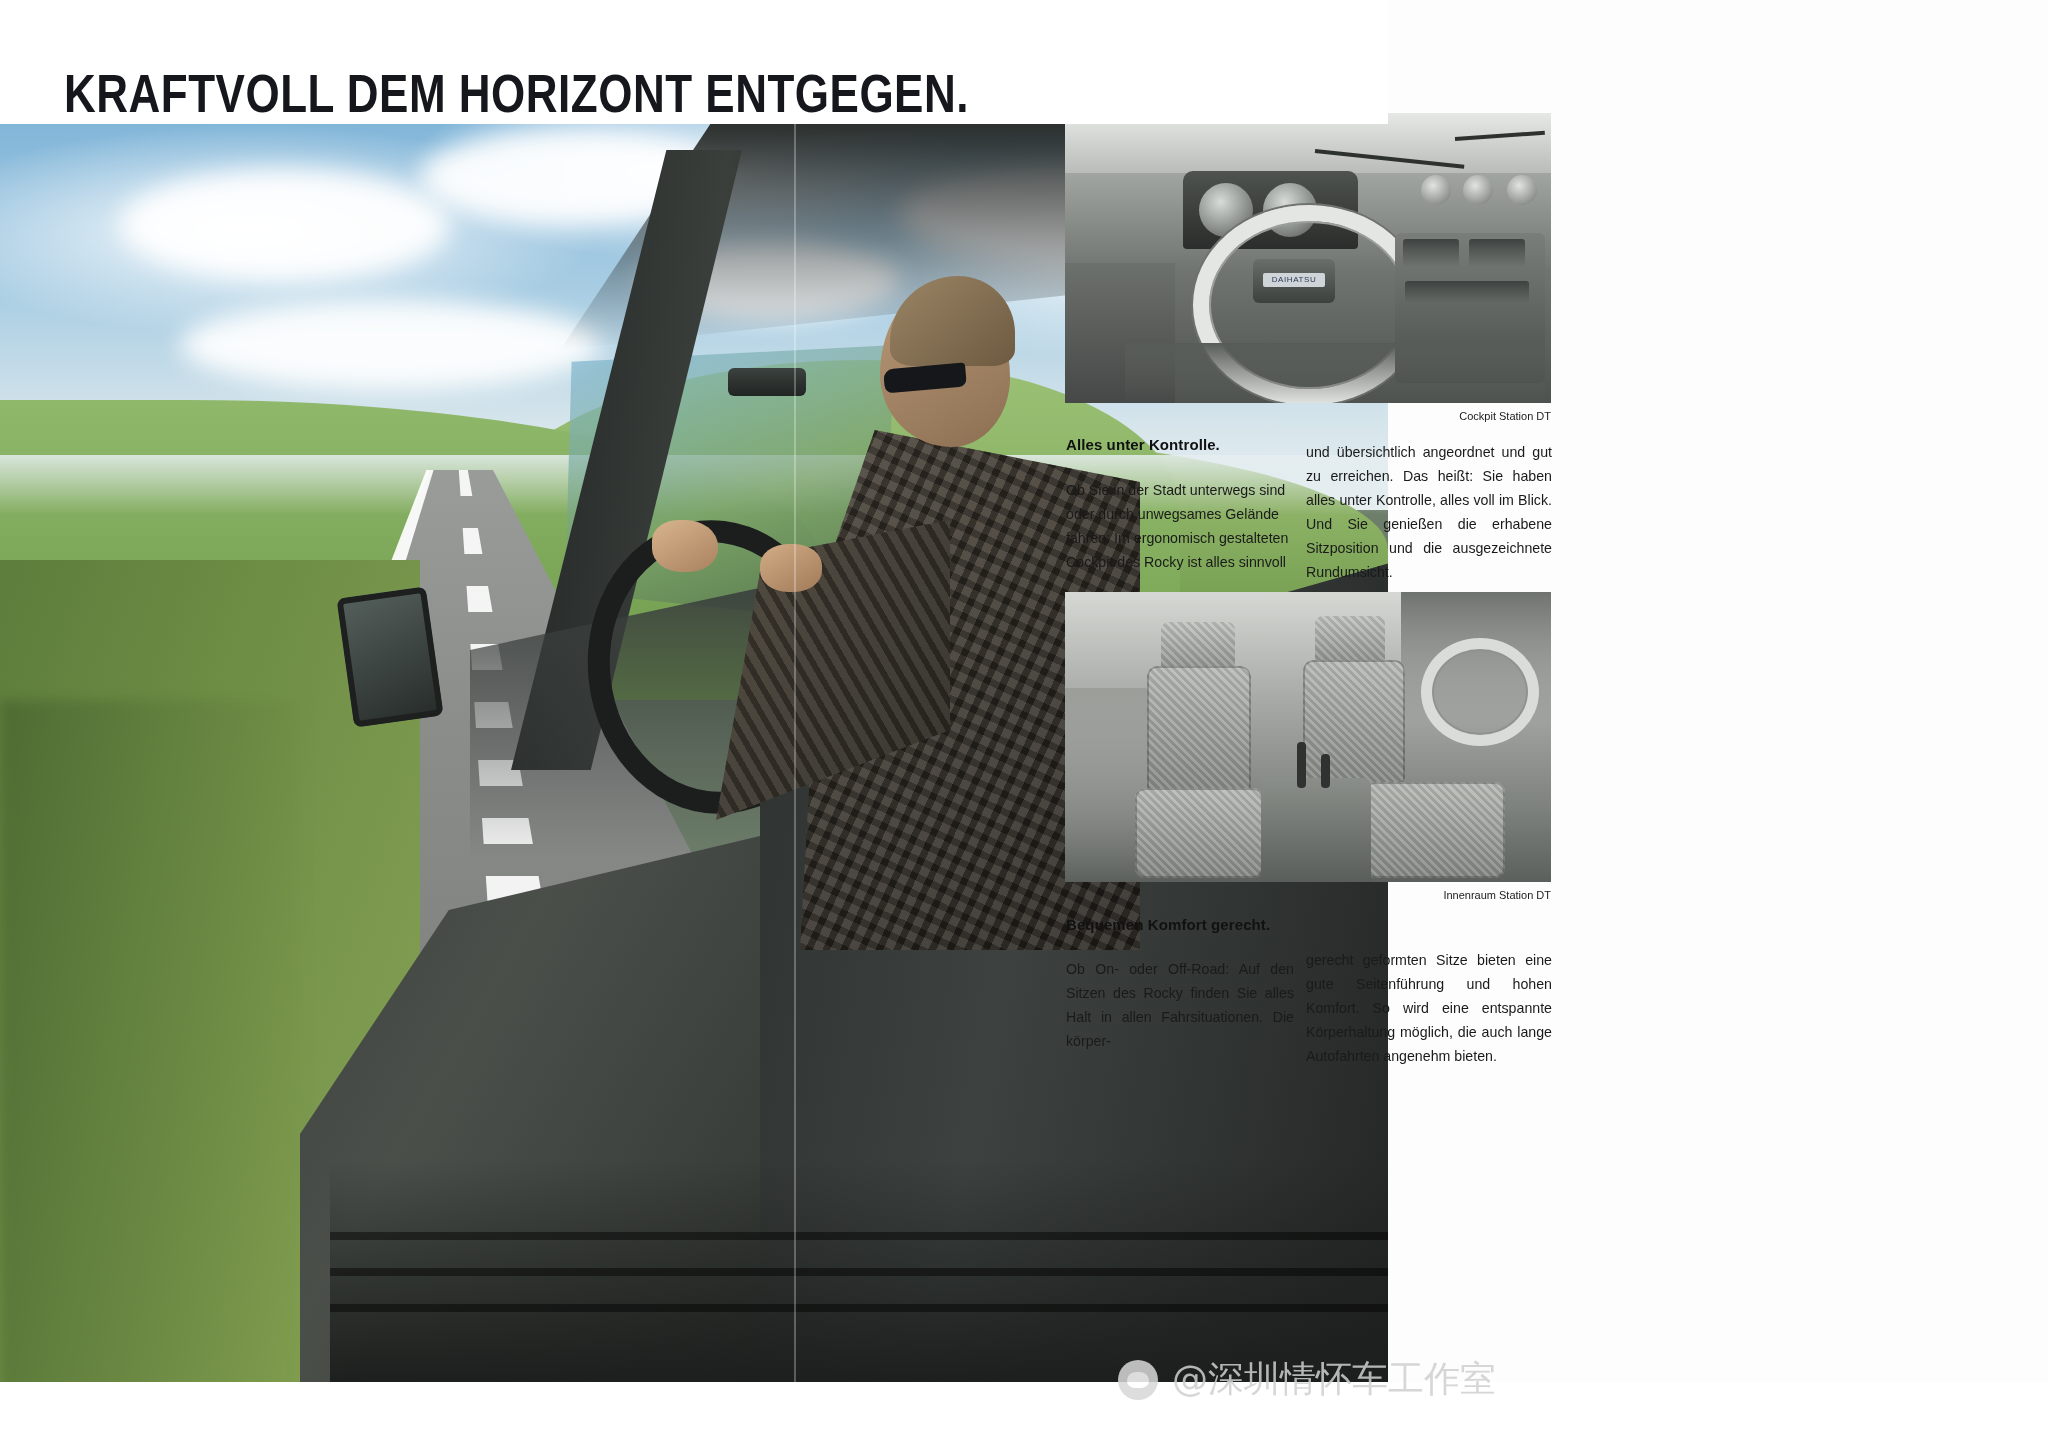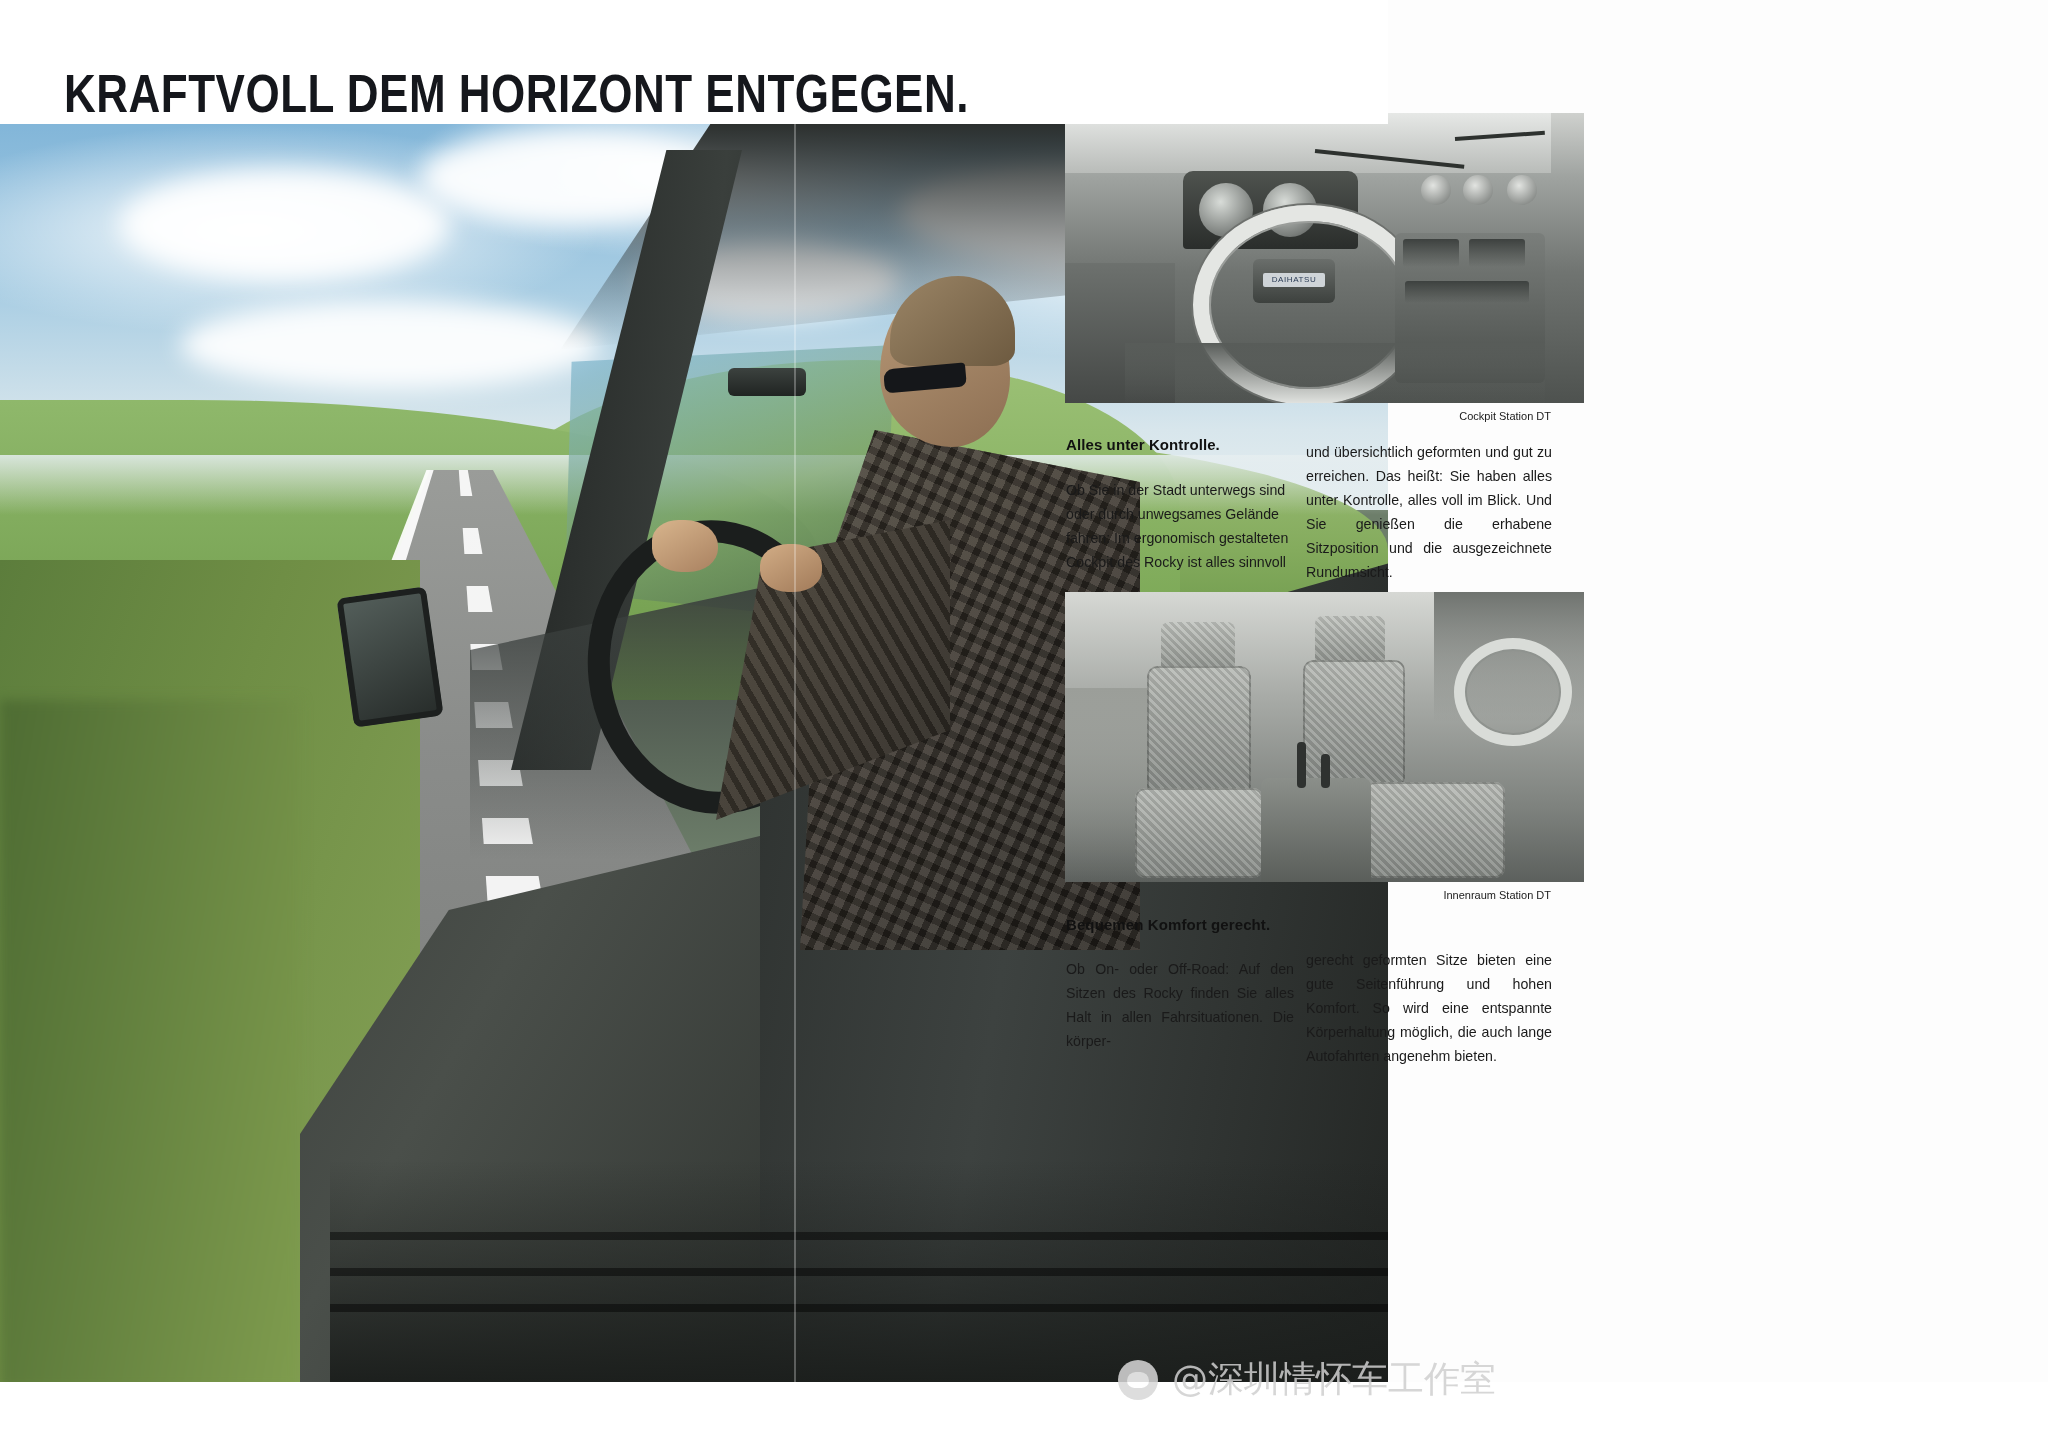--- a/index.html
+++ b/index.html
@@ -293,21 +293,20 @@
     left: 794px; top: 0;
     width: 2px; height: 1382px;
     background: rgba(255,255,255,0.28);
     z-index: 35;
   }
 
   .photo-frame {
     position: absolute;
     background: #e5e5e5;
     overflow: hidden;
-    padding-left: 33px;
   }
   #photo-cockpit { left: 1065px; top: 113px; width: 486px; height: 290px; }
   #photo-interior { left: 1065px; top: 592px; width: 486px; height: 290px; }
 
   .caption {
     position: absolute;
     right: 0;
     font-size: 11px;
     color: #1b1b1b;
     font-family: "Liberation Sans", sans-serif;
@@ -549,21 +548,21 @@
     <div class="ck-console"></div>
     <div class="ck-vent" style="left:338px; top:126px; width:56px; height:28px;"></div>
     <div class="ck-vent" style="left:404px; top:126px; width:56px; height:28px;"></div>
     <div class="ck-vent" style="left:340px; top:168px; width:124px; height:22px;"></div>
     <div class="ck-lower"></div>
   </div>
   <div class="caption" id="caption-cockpit">Cockpit Station DT</div>
 
   <div class="subhead" id="subhead-1">Alles unter Kontrolle.</div>
   <div class="body-col" id="body-1a">Ob Sie in der Stadt unterwegs sind oder durch unwegsames Gelände fahren: Im ergonomisch gestalteten Cockpit des Rocky ist alles sinnvoll</div>
-  <div class="body-col" id="body-1b">und übersichtlich geformten und gut zu erreichen. Das heißt: Sie haben alles unter Kontrolle, alles voll im Blick. Und Sie genießen die erhabene Sitzposition und die ausgezeichnete Rundumsicht.</div>
+  <div class="body-col" id="body-1b">und übersichtlich angeordnet und gut zu erreichen. Das heißt: Sie haben alles unter Kontrolle, alles voll im Blick. Und Sie genießen die erhabene Sitzposition und die ausgezeichnete Rundumsicht.</div>
 
   <div class="photo-frame" id="photo-interior">
     <div class="in-bg"></div>
     <div class="in-dash"></div>
     <div class="in-wheel"></div>
     <div class="in-doorpanel"></div>
 
     <div class="headrest" style="left:96px; top:30px; width:74px; height:52px;"></div>
     <div class="headrest" style="left:250px; top:24px; width:70px; height:50px;"></div>
 

